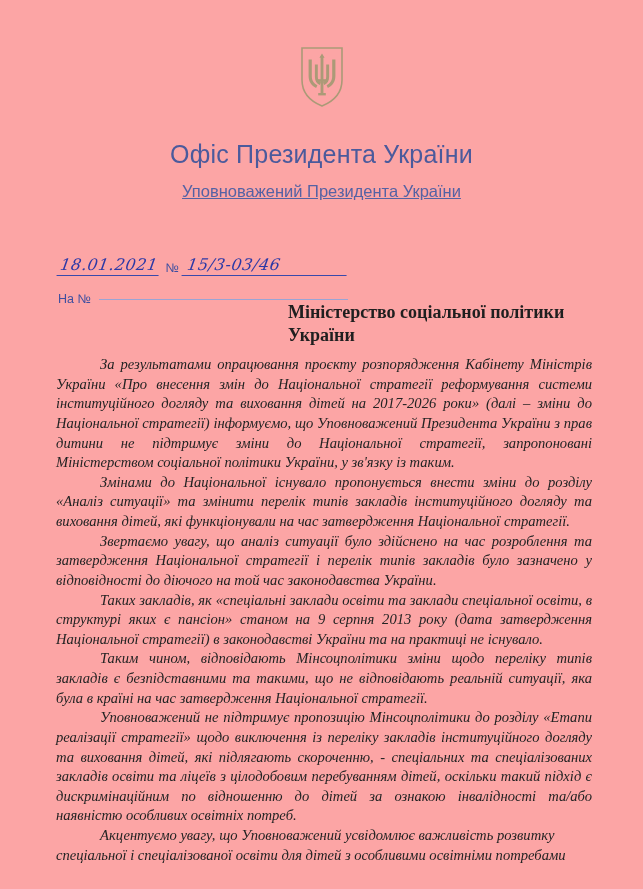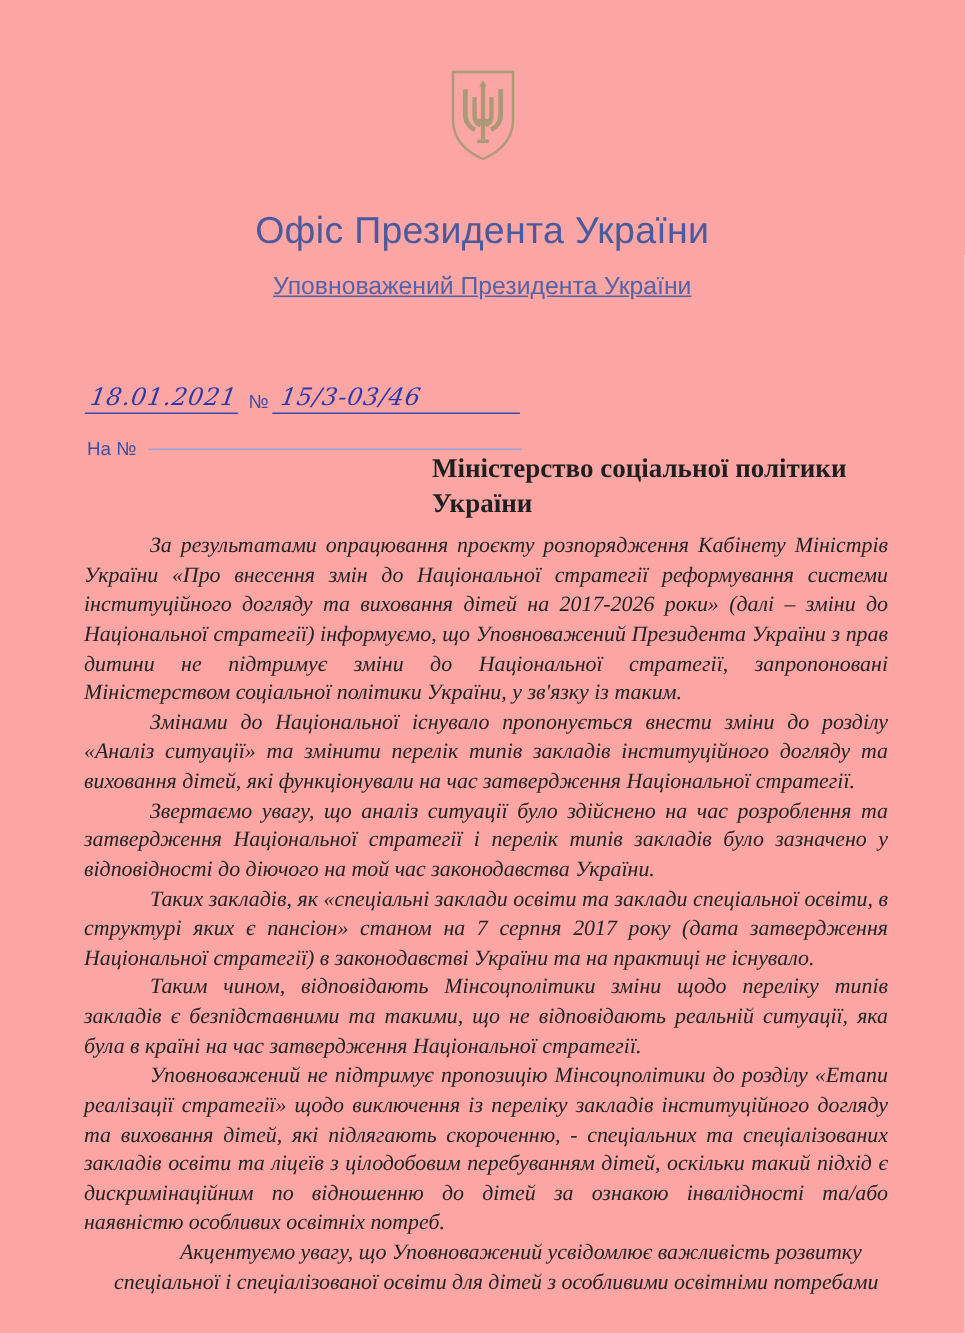--- a/index.html
+++ b/index.html
@@ -162,21 +162,20 @@
     text-indent: 44px;
     font-size: 14.6px;
     line-height: 1.345;
     color: #232323;
     font-family: "Liberation Serif", "DejaVu Serif", serif;
     hyphens: none;
   }
 
   .body-text p.last {
     text-align: left;
-    margin-left: 20px;
   }
 </style>
 </head>
 <body>
 
 <div class="page">
 
   <div class="letterhead">
 
     <div class="emblem-wrap">
@@ -221,19 +220,19 @@
       <span class="blank-rule"></span>
     </div>
   </div>
 
   <div class="addressee">Міністерство соціальної політики України</div>
 
   <div class="body-text">
     <p>За результатами опрацювання проєкту розпорядження Кабінету Міністрів України «Про внесення змін до Національної стратегії реформування системи інституційного догляду та виховання дітей на 2017-2026 роки» (далі – зміни до Національної стратегії) інформуємо, що Уповноважений Президента України з прав дитини не підтримує зміни до Національної стратегії, запропоновані Міністерством соціальної політики України, у зв'язку із таким.</p>
     <p>Змінами до Національної існувало пропонується внести зміни до розділу «Аналіз ситуації» та змінити перелік типів закладів інституційного догляду та виховання дітей, які функціонували на час затвердження Національної стратегії.</p>
     <p>Звертаємо увагу, що аналіз ситуації було здійснено на час розроблення та затвердження Національної стратегії і перелік типів закладів було зазначено у відповідності до діючого на той час законодавства України.</p>
-    <p>Таких закладів, як «спеціальні заклади освіти та заклади спеціальної освіти, в структурі яких є пансіон» станом на 7 серпня 2017 року (дата затвердження Національної стратегії) в законодавстві України та на практиці не існувало.</p>
+    <p>Таких закладів, як «спеціальні заклади освіти та заклади спеціальної освіти, в структурі яких є пансіон» станом на 9 серпня 2013 року (дата затвердження Національної стратегії) в законодавстві України та на практиці не існувало.</p>
     <p>Таким чином, відповідають Мінсоцполітики зміни щодо переліку типів закладів є безпідставними та такими, що не відповідають реальній ситуації, яка була в країні на час затвердження Національної стратегії.</p>
     <p>Уповноважений не підтримує пропозицію Мінсоцполітики до розділу «Етапи реалізації стратегії» щодо виключення із переліку закладів інституційного догляду та виховання дітей, які підлягають скороченню, - спеціальних та спеціалізованих закладів освіти та ліцеїв з цілодобовим перебуванням дітей, оскільки такий підхід є дискримінаційним по відношенню до дітей за ознакою інвалідності та/або наявністю особливих освітніх потреб.</p>
     <p class="last">Акцентуємо увагу, що Уповноважений усвідомлює важливість розвитку спеціальної і спеціалізованої освіти для дітей з особливими освітніми потребами</p>
   </div>
 
 </div>
 
 </body></html>

